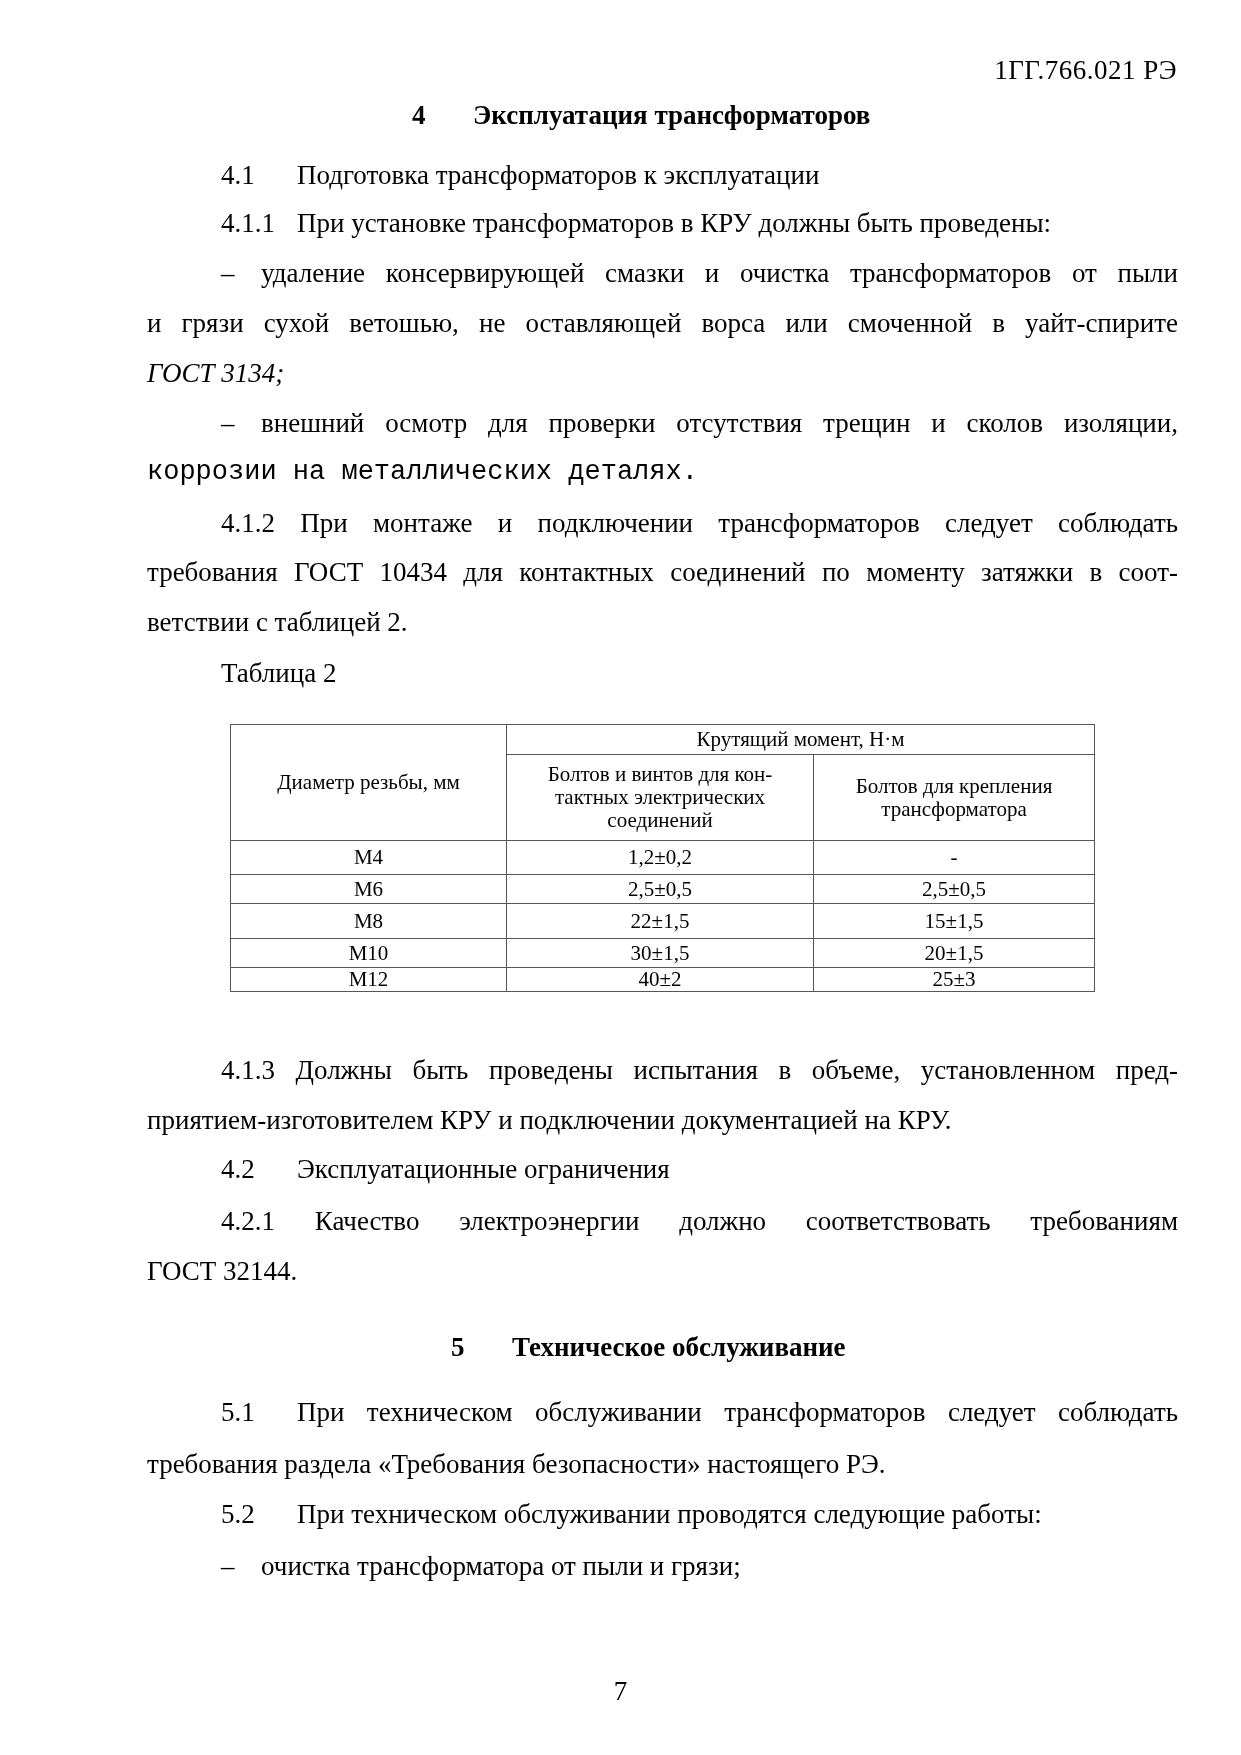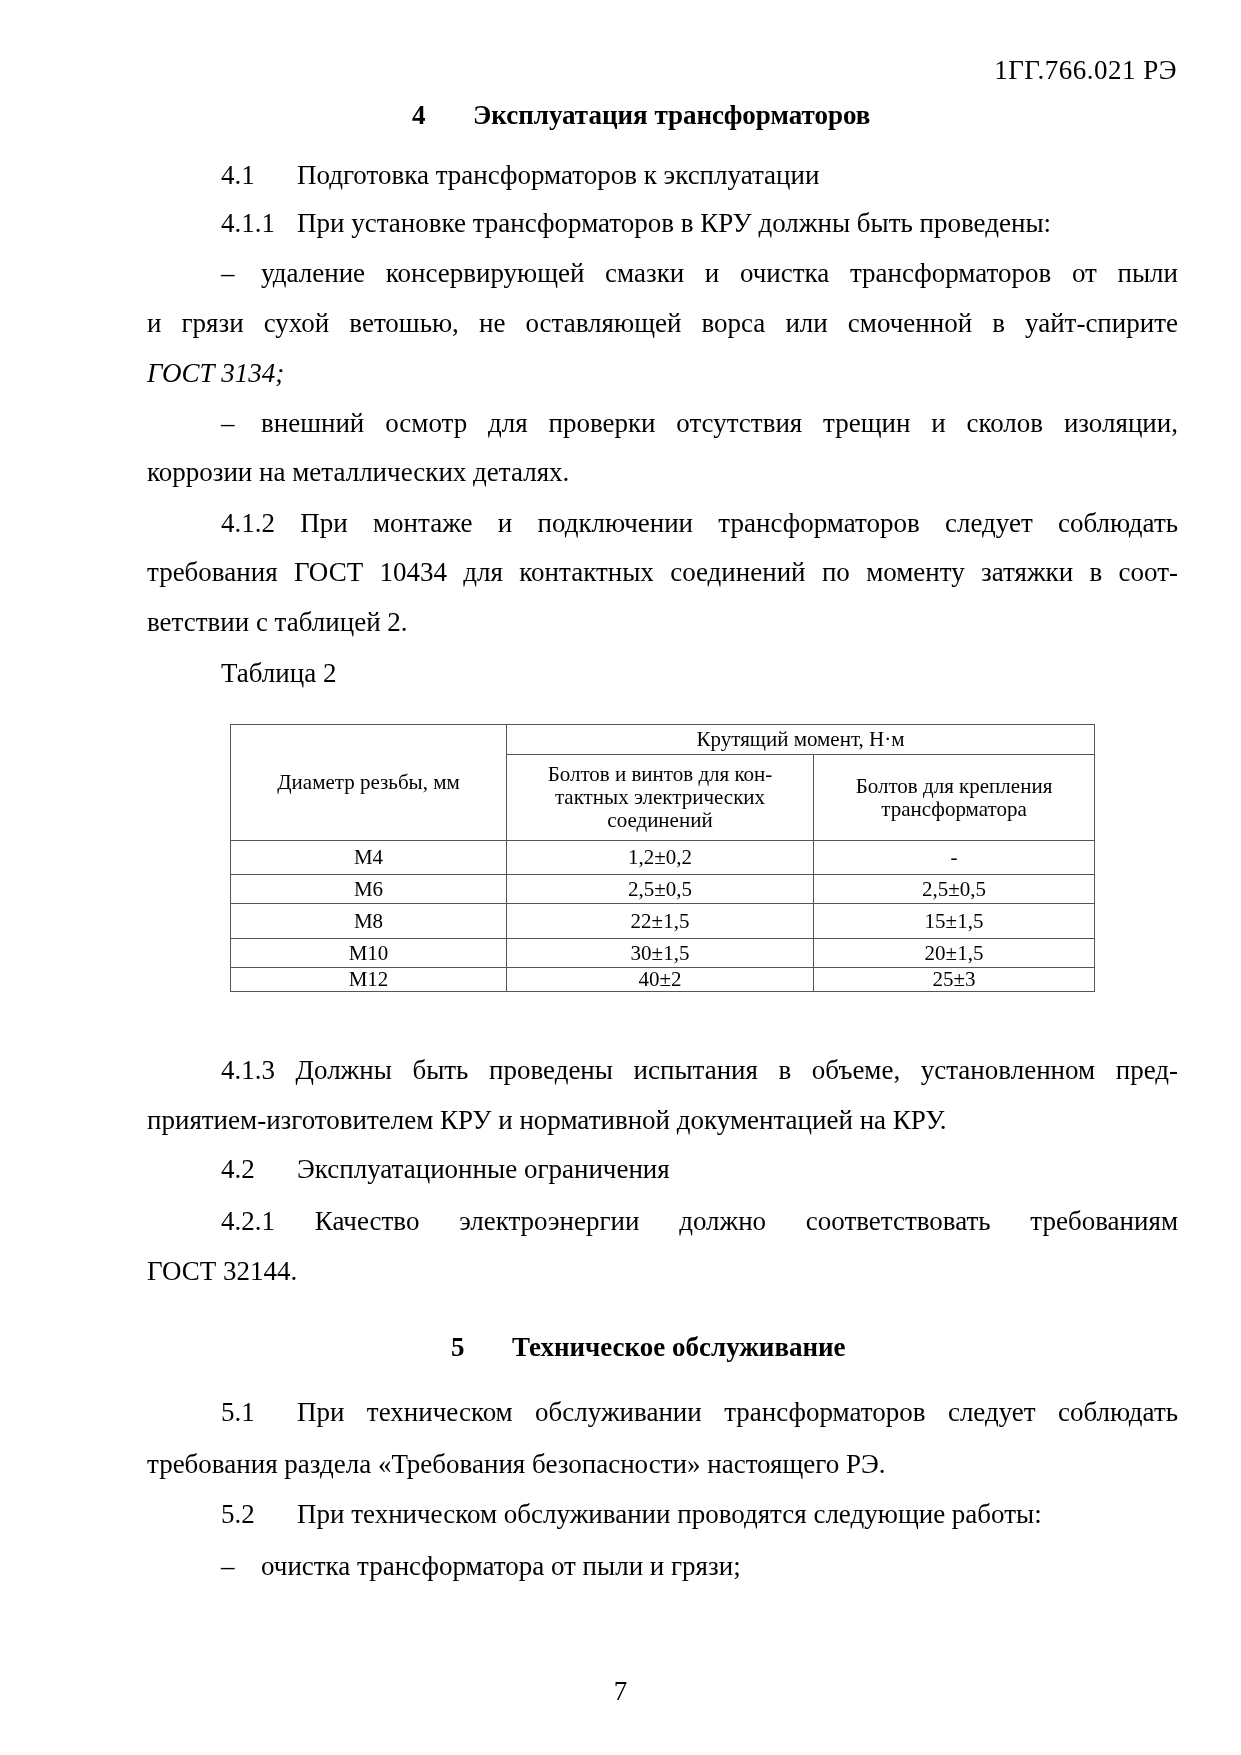--- a/index.html
+++ b/index.html
@@ -79,21 +79,21 @@
 
 <div class="justify-line" style="top:258px; left:221px; width:957px;">
   <span class="dash" style="width:40px;">–</span><span>удаление консервирующей смазки и очистка трансформаторов от пыли</span>
 </div>
 <div class="justify-line" style="top:308px;">и грязи сухой ветошью, не оставляющей ворса или смоченной в уайт-спирите</div>
 <div class="abs text" style="top:358px; left:147px;font-style:italic;">ГОСТ 3134;</div>
 
 <div class="justify-line" style="top:408px; left:221px; width:957px;">
   <span class="dash">–</span><span>внешний осмотр для проверки отсутствия трещин и сколов изоляции,</span>
 </div>
-<div class="abs text" style="top:457px; left:147px;">коррозии на металлических деталях.</div>
+<div class="abs text" style="top:457px; left:147px;font-family:Liberation Mono, monospace;">коррозии на металлических деталях.</div>
 
 <div class="justify-line" style="top:508px; left:221px; width:957px;">4.1.2 При монтаже и подключении трансформаторов следует соблюдать</div>
 <div class="justify-line" style="top:557px;">требования ГОСТ 10434 для контактных соединений по моменту затяжки в соот-</div>
 <div class="abs text" style="top:607px; left:147px;">ветствии с таблицей 2.</div>
 
 <div class="abs text" style="top:658px; left:221px;">Таблица 2</div>
 
 <table class="torque">
   <colgroup>
     <col style="width:276px;">
@@ -138,21 +138,21 @@
   </tr>
   <tr style="height:20px;">
     <td>М12</td>
     <td>40±2</td>
     <td>25±3</td>
   </tr>
 </tbody>
   </table>
 
 <div class="justify-line" style="top:1055px; left:221px; width:957px;">4.1.3 Должны быть проведены испытания в объеме, установленном пред-</div>
-<div class="abs text" style="top:1105px; left:147px;">приятием-изготовителем КРУ и нормативной документацией на КРУ.</div>
+<div class="abs text" style="top:1105px; left:147px;">приятием-изготовителем КРУ и подключении документацией на КРУ.</div>
 
 <div class="abs text" style="top:1154px; left:221px;">
   <span class="num">4.2</span><span>Эксплуатационные ограничения</span>
 </div>
 
 <div class="justify-line" style="top:1206px; left:221px; width:957px;">4.2.1 Качество электроэнергии должно соответствовать требованиям</div>
 <div class="abs text" style="top:1256px; left:147px;">ГОСТ 32144.</div>
 
 <div class="abs heading" style="top:1332px; left:451px;">
   <span>5</span>

